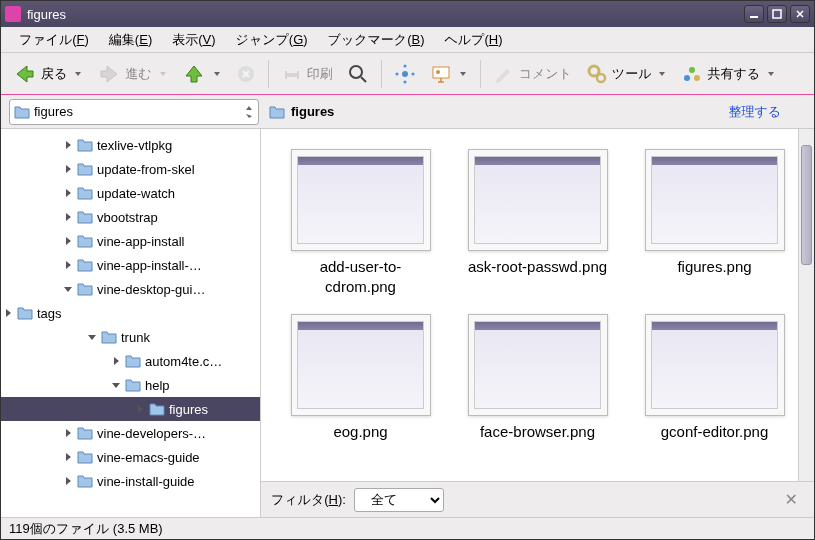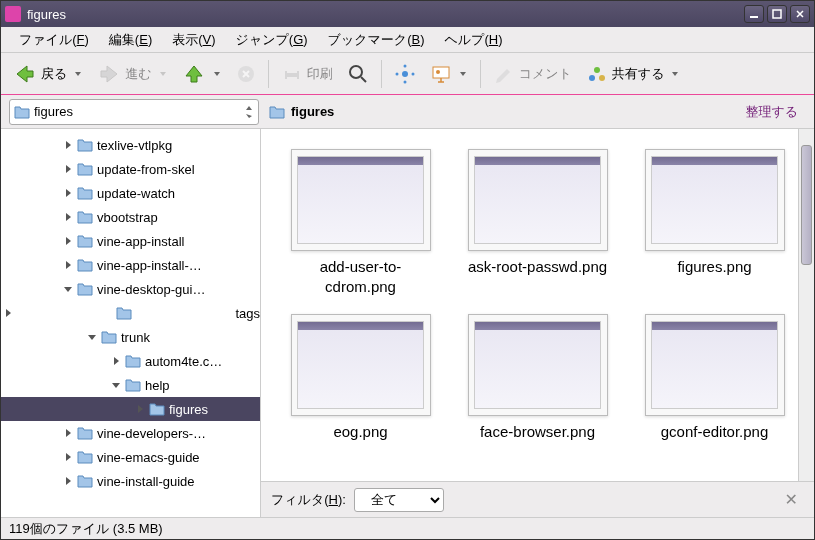--- a/index.html
+++ b/index.html
@@ -23,21 +23,21 @@
 .tbtn .dd { margin-left: 2px; }
 .tsep { width: 1px; height: 28px; background: #ccc; margin: 0 4px; }
 
 .locbar { height: 34px; display: flex; align-items: center; padding: 4px 8px; gap: 10px; border-bottom: 1px solid #ccc; }
 .locfield { flex: 0 0 250px; height: 26px; background: #fff; border: 1px solid #aaa; border-radius: 3px; display: flex; align-items: center; padding: 0 4px; }
 .locfield .fi { margin-right: 4px; }
 .locfield input { border: none; outline: none; flex: 1; font-size: 13px; }
 .locfield .spin { display: flex; flex-direction: column; }
 .locfield .spin svg { height: 8px; width: 10px; cursor: pointer; }
 .crumb { display: flex; align-items: center; gap: 6px; flex: 1; }
-.org-link { color: #701a75; cursor: pointer; margin-right: 8px; }
+.org-link { color: #1d4ed8; cursor: pointer; margin-right: 25px; }
 
 .main { flex: 1; display: flex; overflow: hidden; }
 
 .sidebar { width: 260px; background: #fff; border-right: 1px solid #ccc; overflow-y: auto; padding: 4px 0; }
 .tree-row { display: flex; align-items: center; height: 24px; cursor: pointer; white-space: nowrap; }
 .tree-row.selected { background: #4a4560; color: #fff; }
 .tree-row .expander { width: 14px; display: flex; justify-content: center; }
 .tree-row .fi { margin: 0 4px 0 2px; flex-shrink: 0; }
 .tree-row .label { overflow: hidden; text-overflow: ellipsis; }
 
@@ -167,20 +167,30 @@
     </div>
     <div class="tsep"></div>
     <div class="tbtn disabled">
       <svg width="22" height="22" viewBox="0 0 22 22">
           <path d="M4 16l10-10 3 3-10 10-4 1z" fill="#ccc"></path>
         </svg>
       <span>コメント</span>
     </div>
     <div class="tbtn">
       <svg width="22" height="22" viewBox="0 0 22 22">
+          <circle cx="8" cy="8" r="5" fill="none" stroke="#c9b56a" stroke-width="3"></circle>
+          <circle cx="15" cy="15" r="4" fill="none" stroke="#c9b56a" stroke-width="2.5"></circle>
+        </svg>
+      <span>ツール</span>
+      <svg class="dd" width="10" height="10" viewBox="0 0 10 10">
+          <path d="M2 3l3 4 3-4z" fill="#666"></path>
+        </svg>
+    </div>
+    <div class="tbtn">
+      <svg width="22" height="22" viewBox="0 0 22 22">
           <circle cx="11" cy="7" r="3" fill="#6fbf3f"></circle>
           <circle cx="6" cy="15" r="3" fill="#4a8fd8"></circle>
           <circle cx="16" cy="15" r="3" fill="#d8b44a"></circle>
         </svg>
       <span>共有する</span>
       <svg class="dd" width="10" height="10" viewBox="0 0 10 10">
           <path d="M2 3l3 4 3-4z" fill="#666"></path>
         </svg>
     </div>
   </div>
@@ -282,21 +292,21 @@
           <span class="expander">
             <svg width="10" height="10" viewBox="0 0 10 10">
               <path class="arrow-down" d="M1 3l4 5 4-5z"></path>
             </svg>
           </span>
           <svg class="fi folder-icon" viewBox="0 0 16 14">
             <path d="M1 2h5l1 2h8v9H1z" fill="#a3c5e8" stroke="#5a8bbd"></path>
           </svg>
           <span class="label">vine-desktop-gui…</span>
         </div>
-        <div class="tree-row" style=" justify-content: space-between;">
+        <div class="tree-row" style="">
           <span class="expander">
             <svg width="10" height="10" viewBox="0 0 10 10">
               <path class="arrow-right" d="M3 1l5 4-5 4z"></path>
             </svg>
           </span>
           <svg class="fi folder-icon" viewBox="0 0 16 14">
             <path d="M1 2h5l1 2h8v9H1z" fill="#a3c5e8" stroke="#5a8bbd"></path>
           </svg>
           <span class="label">tags</span>
         </div>

